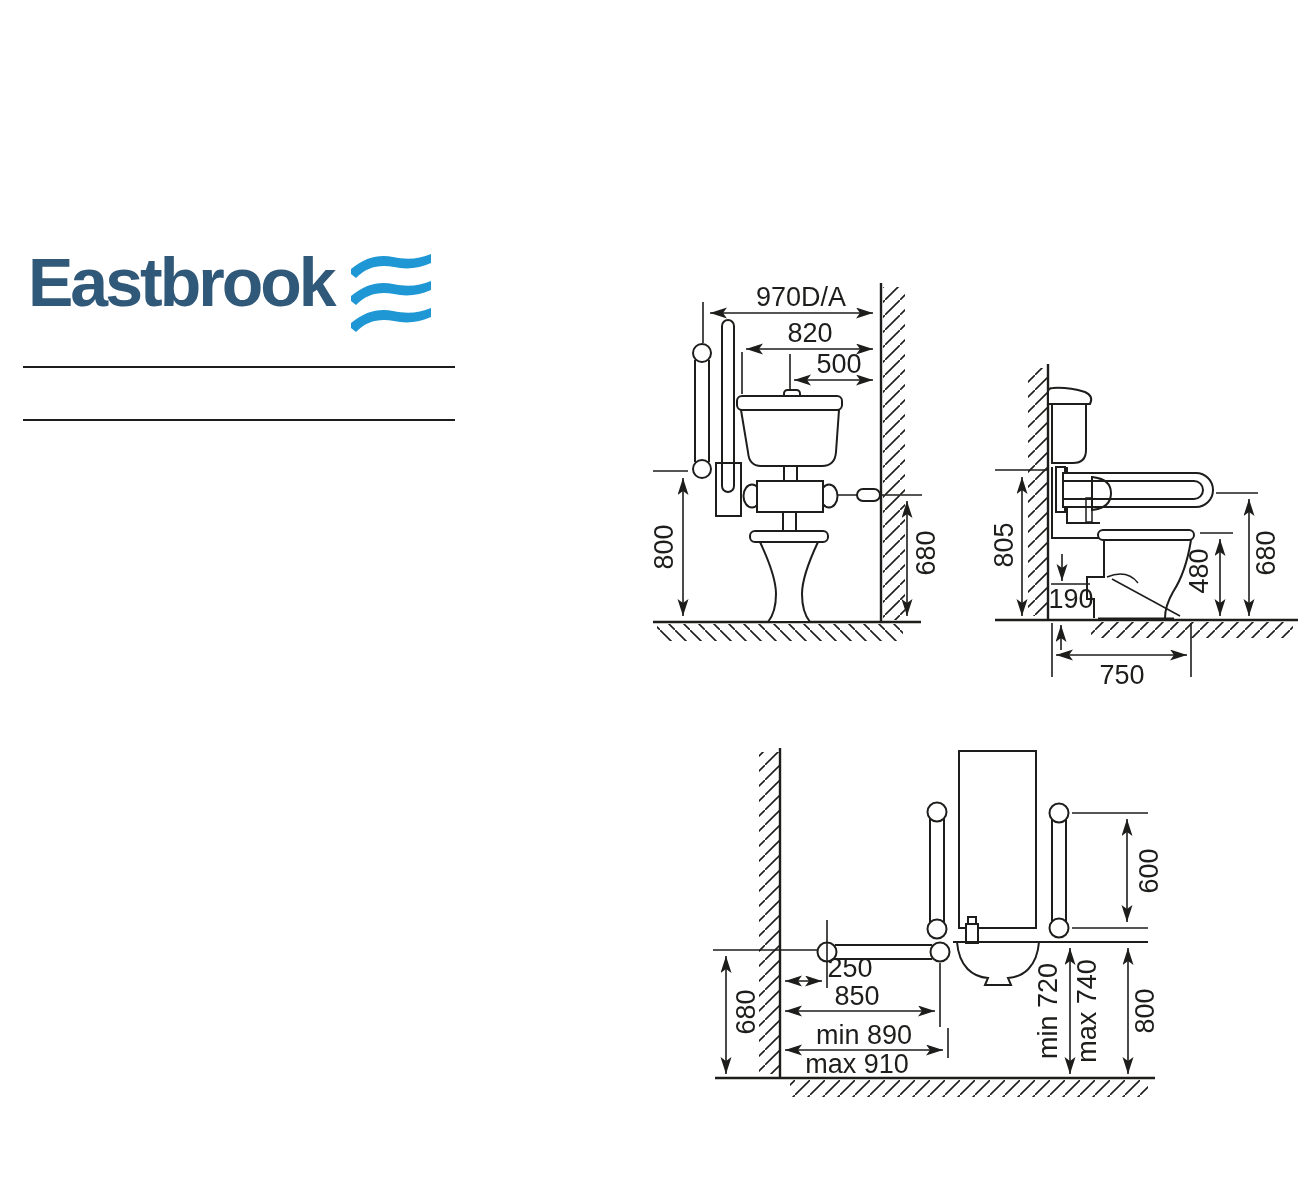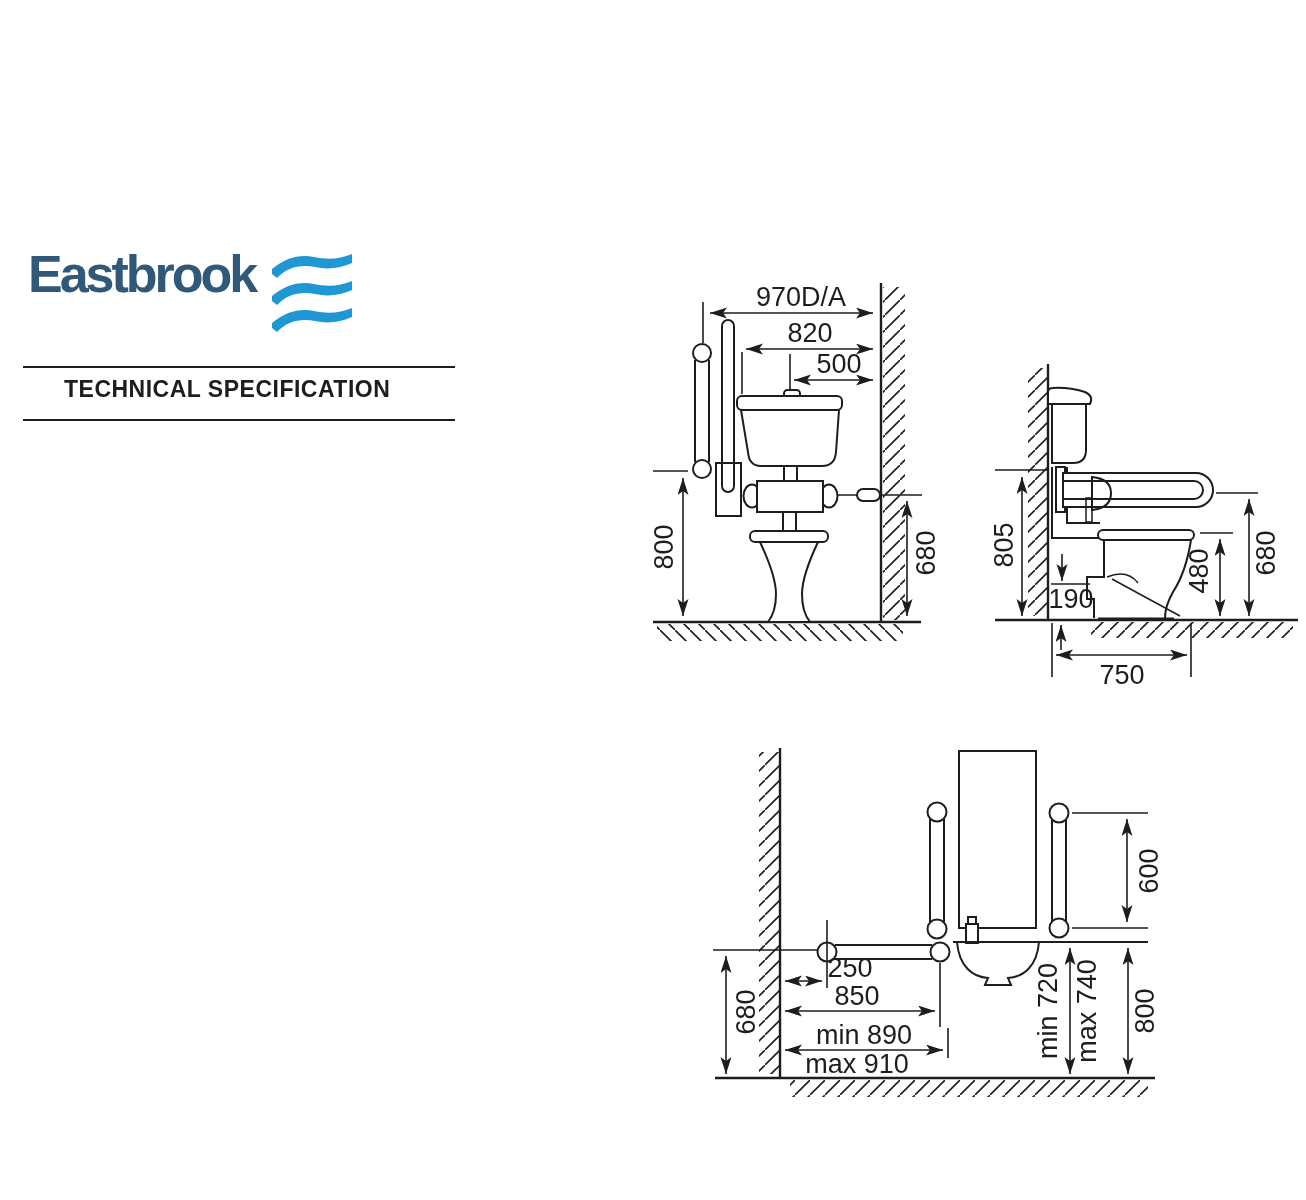--- a/index.html
+++ b/index.html
@@ -1,20 +1,20 @@
 <!DOCTYPE html>
 <html><head>
 <meta charset="utf-8">
 <style>
   html,body{margin:0;padding:0;background:#fff;}
   #page{position:relative;width:1306px;height:1200px;background:#fff;overflow:hidden;
         font-family:"Liberation Sans",sans-serif;}
   
   #logo{position:absolute;left:28px;top:248px;display:flex;align-items:flex-start;}
-  #logo .word{font-size:52px;font-weight:700;letter-spacing:-3px;line-height:1;}
+  #logo .word{font-size:68px;font-weight:700;letter-spacing:-3px;line-height:1;}
   #logo svg{margin-left:14px;margin-top:4px;}
   
   .rule{position:absolute;left:23px;width:432px;border-top:2.5px solid #1d1d1b;height:0;}
   #rule-top{top:366px;}
   #rule-bottom{top:419px;}
   #spec-title{position:absolute;left:64px;top:376px;font-size:23px;font-weight:700;
               letter-spacing:0.5px;color:#1d1d1b;}
   
   #drawing{position:absolute;left:0;top:0;}
   .o{fill:#fff;stroke:#1d1d1b;stroke-width:2;}
@@ -34,21 +34,20 @@
     <svg width="88" height="82" viewBox="0 0 88 82">
       <g fill="#1e97d4">
         <path d="M3,17 C17,5 32,2 45,5 C59,8 71,7 83,2 L83,11 C72,16 59,18 46,15 C32,12 18,15 8,26 L3,22 Z"></path>
         <path transform="translate(0,27)" d="M3,17 C17,5 32,2 45,5 C59,8 71,7 83,2 L83,11 C72,16 59,18 46,15 C32,12 18,15 8,26 L3,22 Z"></path>
         <path transform="translate(0,54)" d="M3,17 C17,5 32,2 45,5 C59,8 71,7 83,2 L83,11 C72,16 59,18 46,15 C32,12 18,15 8,26 L3,22 Z"></path>
       </g>
     </svg>
   </div>
 
   <div class="rule" id="rule-top"></div>
-  <div id="spec-title">TECHNICAL SPECIFICATION</div>
   <div class="rule" id="rule-bottom"></div>
 
   <svg id="drawing" width="1306" height="1200" viewBox="0 0 1306 1200">
     <defs>
       <marker id="aE" markerUnits="userSpaceOnUse" markerWidth="18" markerHeight="12" refX="17" refY="5.5" orient="auto">
         <path d="M0,0 L17,5.5 L0,11 L4,5.5 Z" fill="#1d1d1b"></path>
       </marker>
       <marker id="aS" markerUnits="userSpaceOnUse" markerWidth="18" markerHeight="12" refX="17" refY="5.5" orient="auto-start-reverse">
         <path d="M0,0 L17,5.5 L0,11 L4,5.5 Z" fill="#1d1d1b"></path>
       </marker>

